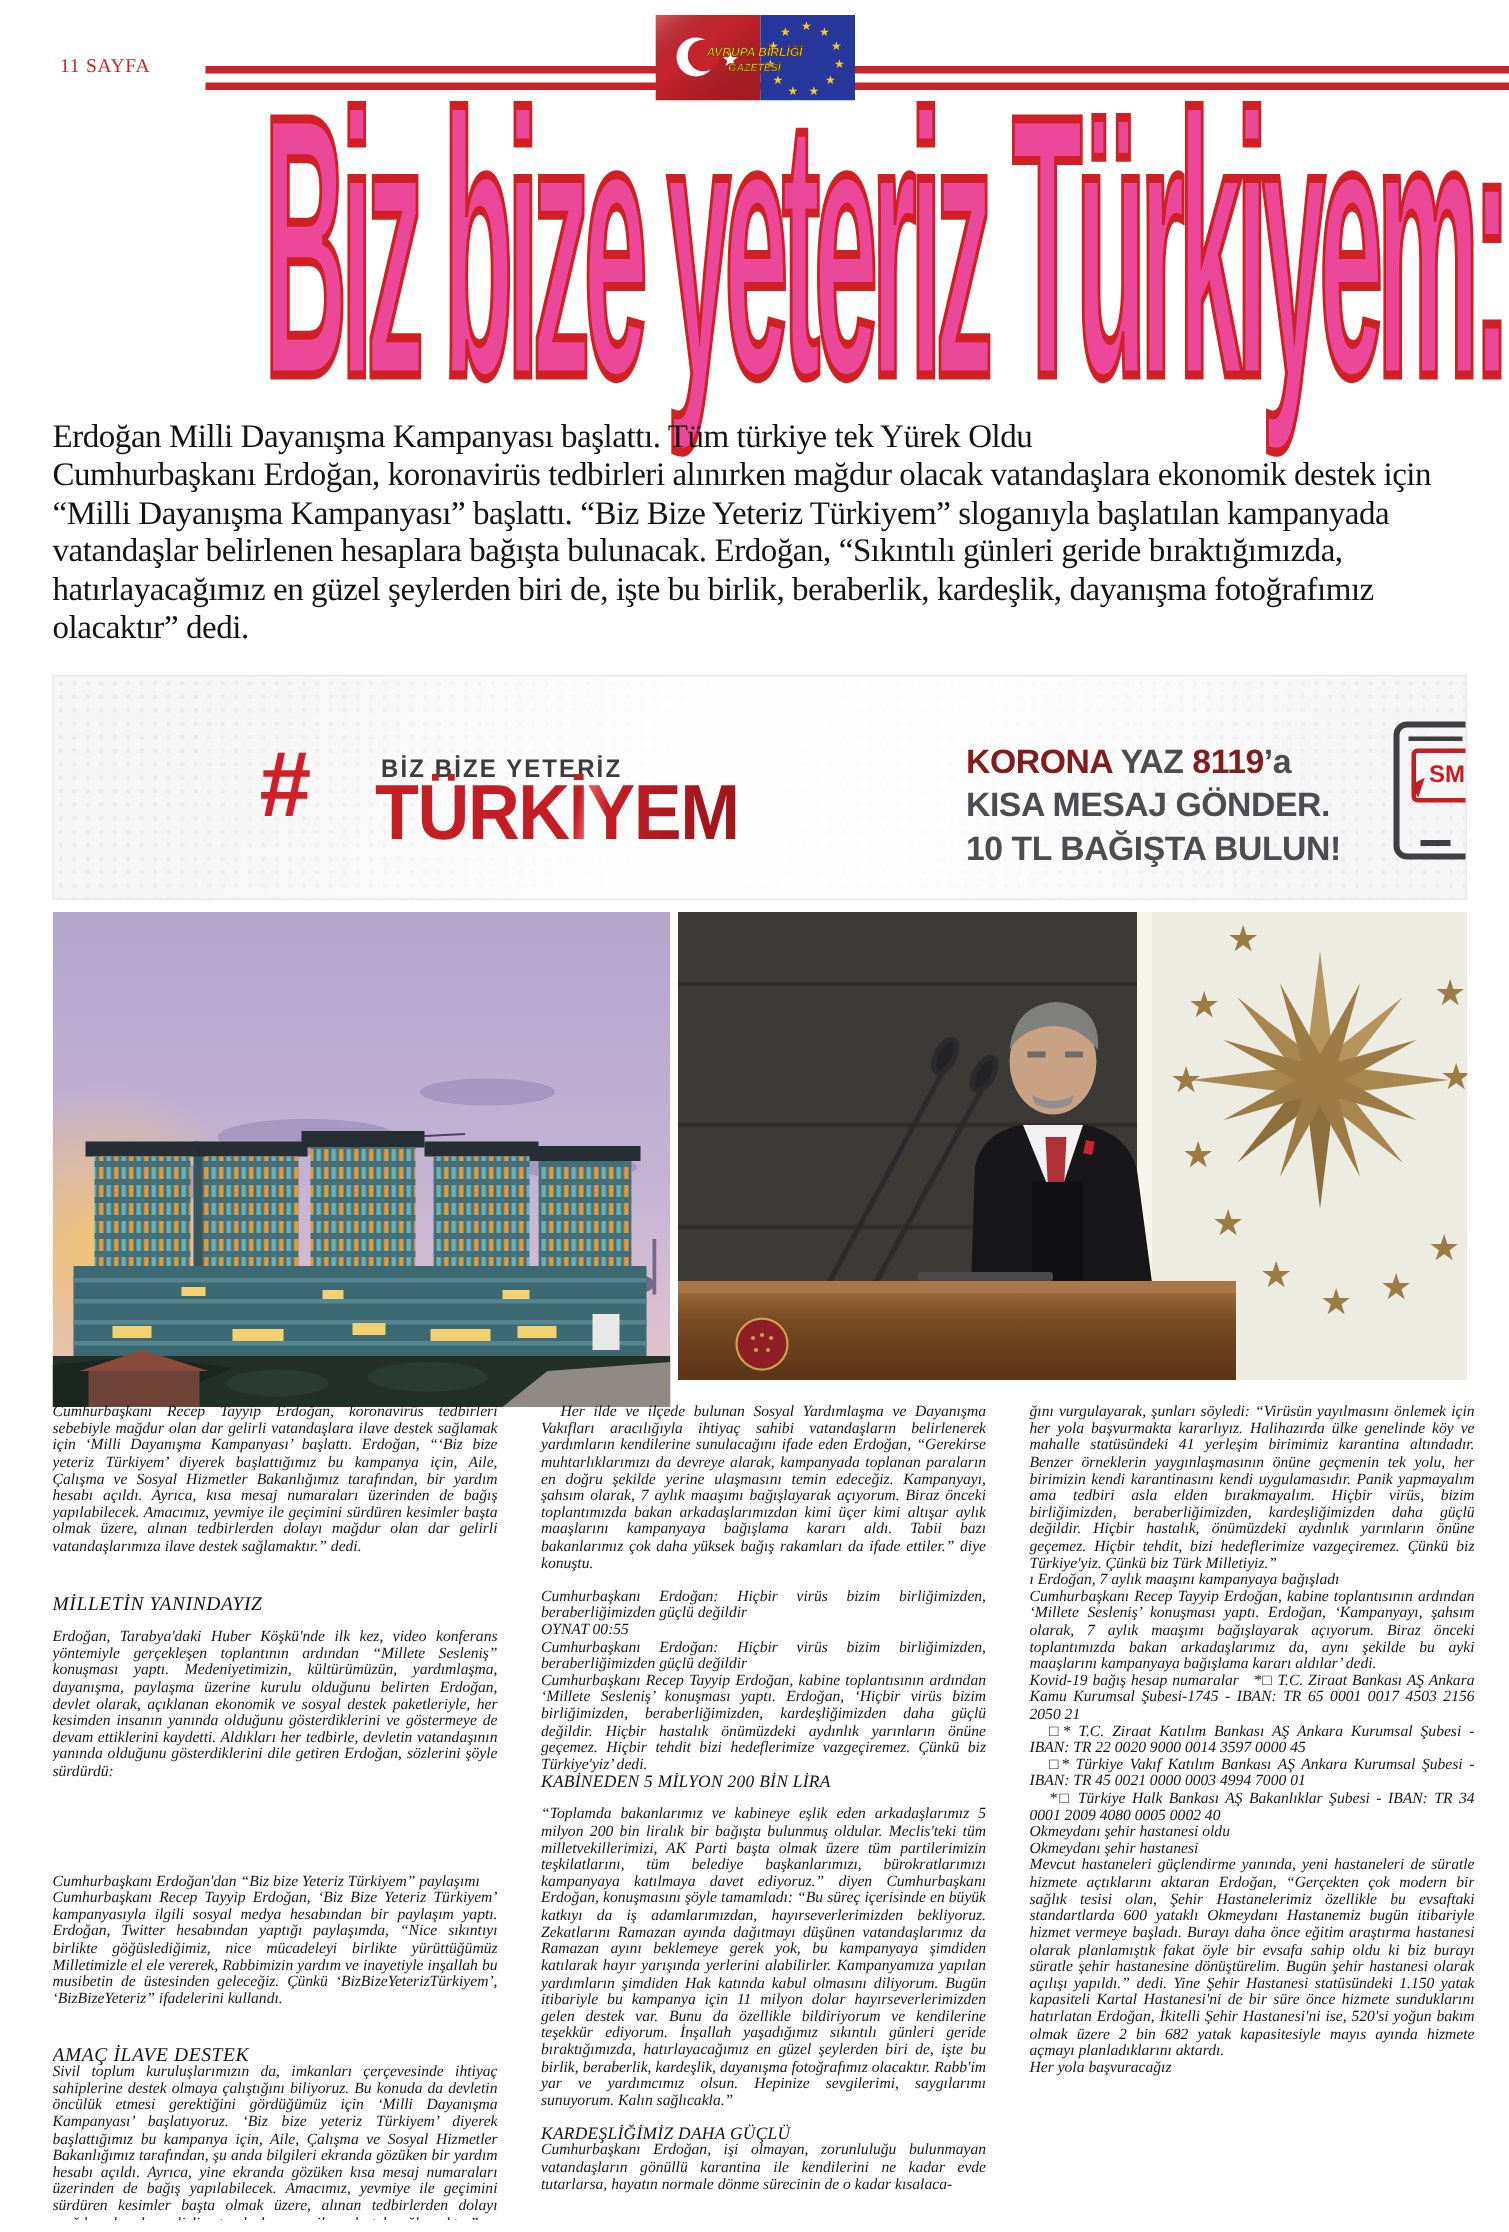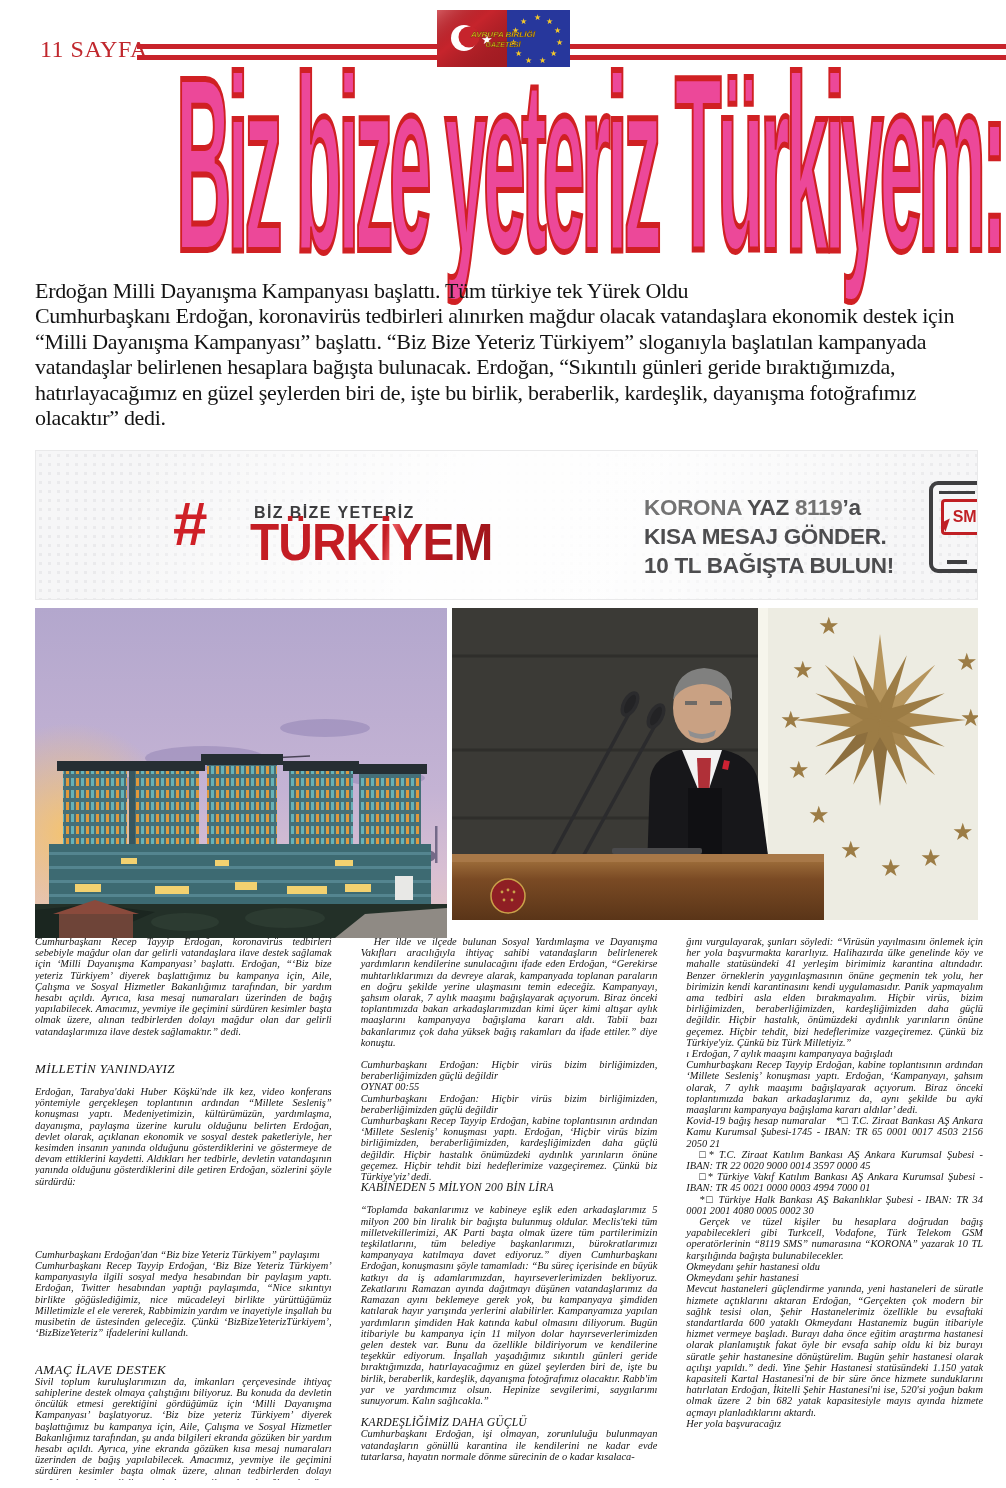--- a/index.html
+++ b/index.html
@@ -1,20 +1,20 @@
 <!DOCTYPE html>
 <html><head>
 <meta charset="utf-8">
 <style>
   html,body{margin:0;padding:0;background:#ffffff;}
   .page{position:relative;width:1006px;height:1488px;background:#fff;overflow:hidden;
         font-family:"Liberation Serif",serif;color:#141414;}
 
   
-  .page-label{position:absolute;left:40px;top:36px;font-size:24px;color:#c0272d;
+  .page-label{position:absolute;left:40px;top:36px;font-size:13px;color:#c0272d;
               font-family:"Liberation Serif",serif;letter-spacing:.5px;}
   .rule{position:absolute;left:137px;right:0;height:5px;background:#c8232b;}
   .rule.r1{top:44px;} .rule.r2{top:55px;}
   .masthead{position:absolute;left:437px;top:10px;width:133px;height:57px;}
 
   
   .headline{position:absolute;left:176px;top:40px;margin:0;height:230px;width:830px;
             overflow:visible;color:#ec4899;}
   .headline span{display:inline-block;white-space:nowrap;
             font-family:"Liberation Sans",sans-serif;font-weight:800;font-size:248px;
@@ -38,21 +38,21 @@
   .bt1{position:absolute;left:218px;top:52px;font-family:"Liberation Sans",sans-serif;
         font-weight:800;font-size:17px;color:#3c3c3e;letter-spacing:1.5px;transform:scaleX(.94);transform-origin:0 0;}
   .bt2{position:absolute;left:214px;top:65px;font-family:"Liberation Sans",sans-serif;
         font-weight:800;font-size:52px;line-height:1;color:#c41d24;letter-spacing:-1px;
         transform:scaleX(.92);transform-origin:0 0;
         background:linear-gradient(100deg,#c41d24 55%,#e8575c 58%,#c41d24 63%,#a3161c 90%);
         -webkit-background-clip:text;background-clip:text;-webkit-text-fill-color:transparent;}
   .sms-text{position:absolute;left:608px;top:42px;width:270px;
         font-family:"Liberation Sans",sans-serif;font-weight:700;font-size:22.5px;
         line-height:29px;color:#4d4d4f;letter-spacing:-.3px;}
-  .sms-text .red{color:#737373;margin-top:40px;}
+  .sms-text .red{color:#7f1d1d;margin-top:40px;}
   .phone{position:absolute;left:893px;top:30px;width:48px;height:84px;border:4px solid #3f3f41;
         border-radius:9px;background:transparent;}
   .phone .topbar{position:absolute;left:6px;top:6px;right:6px;height:3px;background:#3f3f41;}
   .phone .botbar{position:absolute;left:14px;bottom:5px;right:14px;height:4px;background:#3f3f41;}
   .bubble{position:absolute;left:905px;top:48px;width:52px;height:30px;border:3px solid #c01f24;
         border-radius:4px;background:#f7f7f8;display:flex;align-items:center;justify-content:center;
         font-family:"Liberation Sans",sans-serif;font-weight:800;font-size:16px;color:#c01f24;}
   .bubble:after{content:"";position:absolute;left:-10px;bottom:2px;width:0;height:0;
         border:7px solid transparent;border-right-color:#c01f24;transform:rotate(18deg);}
 
@@ -355,22 +355,21 @@
         <p class="caps gap-sm">KARDEŞLİĞİMİZ DAHA GÜÇLÜ</p>
         <p class="">Cumhurbaşkanı Erdoğan, işi olmayan, zorunluluğu bulunmayan vatandaşların gönüllü karantina ile kendilerini ne kadar evde tutarlarsa, hayatın normale dönme sürecinin de o kadar kısalaca-</p>
       </div>
     <div class="col">
         <p class="">ğını vurgulayarak, şunları söyledi: “Virüsün yayılmasını önlemek için her yola başvurmakta kararlıyız. Halihazırda ülke genelinde köy ve mahalle statüsündeki 41 yerleşim birimimiz karantina altındadır. Benzer örneklerin yaygınlaşmasının önüne geçmenin tek yolu, her birimizin kendi karantinasını kendi uygulamasıdır. Panik yapmayalım ama tedbiri asla elden bırakmayalım. Hiçbir virüs, bizim birliğimizden, beraberliğimizden, kardeşliğimizden daha güçlü değildir. Hiçbir hastalık, önümüzdeki aydınlık yarınların önüne geçemez. Hiçbir tehdit, bizi hedeflerimize vazgeçiremez. Çünkü biz Türkiye'yiz. Çünkü biz Türk Milletiyiz.”</p>
         <p class="">ı Erdoğan, 7 aylık maaşını kampanyaya bağışladı</p>
         <p class="">Cumhurbaşkanı Recep Tayyip Erdoğan, kabine toplantısının ardından ‘Millete Sesleniş’ konuşması yaptı. Erdoğan, ‘Kampanyayı, şahsım olarak, 7 aylık maaşımı bağışlayarak açıyorum. Biraz önceki toplantımızda bakan arkadaşlarımız da, aynı şekilde bu ayki maaşlarını kampanyaya bağışlama kararı aldılar’ dedi.</p>
         <p class="">Kovid-19 bağış hesap numaralar&nbsp;&nbsp; *□ T.C. Ziraat Bankası AŞ Ankara Kamu Kurumsal Şubesi-1745 - IBAN: TR 65 0001 0017 4503 2156 2050 21</p>
         <p class="ind">□* T.C. Ziraat Katılım Bankası AŞ Ankara Kurumsal Şubesi - IBAN: TR 22 0020 9000 0014 3597 0000 45</p>
         <p class="ind">□* Türkiye Vakıf Katılım Bankası AŞ Ankara Kurumsal Şubesi - IBAN: TR 45 0021 0000 0003 4994 7000 01</p>
-        <p class="ind">*□ Türkiye Halk Bankası AŞ Bakanlıklar Şubesi - IBAN: TR 34 0001 2001 4080 0005 0002 30</p>
-        <p class="ind">Gerçek ve tüzel kişiler bu hesaplara doğrudan bağış yapabilecekleri gibi Turkcell, Vodafone, Türk Telekom GSM operatörlerinin “8119 SMS” numarasına “KORONA” yazarak 10 TL karşılığında bağışta bulunabilecekler.</p>
+        <p class="ind">*□ Türkiye Halk Bankası AŞ Bakanlıklar Şubesi - IBAN: TR 34 0001 2009 4080 0005 0002 40</p>
         <p class="">Okmeydanı şehir hastanesi oldu</p>
         <p class="">Okmeydanı şehir hastanesi</p>
         <p class="">Mevcut hastaneleri güçlendirme yanında, yeni hastaneleri de süratle hizmete açtıklarını aktaran Erdoğan, “Gerçekten çok modern bir sağlık tesisi olan, Şehir Hastanelerimiz özellikle bu evsaftaki standartlarda 600 yataklı Okmeydanı Hastanemiz bugün itibariyle hizmet vermeye başladı. Burayı daha önce eğitim araştırma hastanesi olarak planlamıştık fakat öyle bir evsafa sahip oldu ki biz burayı süratle şehir hastanesine dönüştürelim. Bugün şehir hastanesi olarak açılışı yapıldı.” dedi. Yine Şehir Hastanesi statüsündeki 1.150 yatak kapasiteli Kartal Hastanesi'ni de bir süre önce hizmete sunduklarını hatırlatan Erdoğan, İkitelli Şehir Hastanesi'ni ise, 520'si yoğun bakım olmak üzere 2 bin 682 yatak kapasitesiyle mayıs ayında hizmete açmayı planladıklarını aktardı.</p>
         <p class="">Her yola başvuracağız</p>
       </div>
   </div>
 
 </div>
 
 </body></html>

